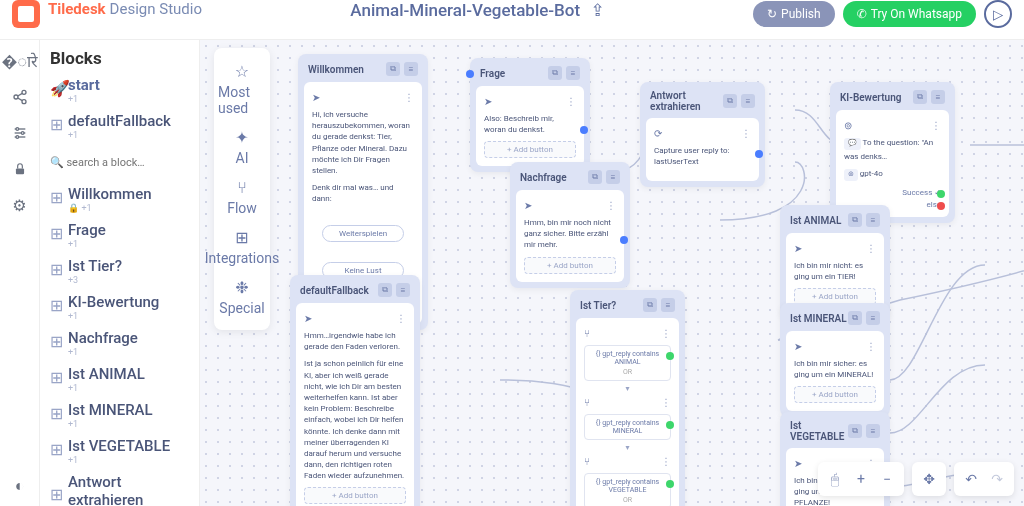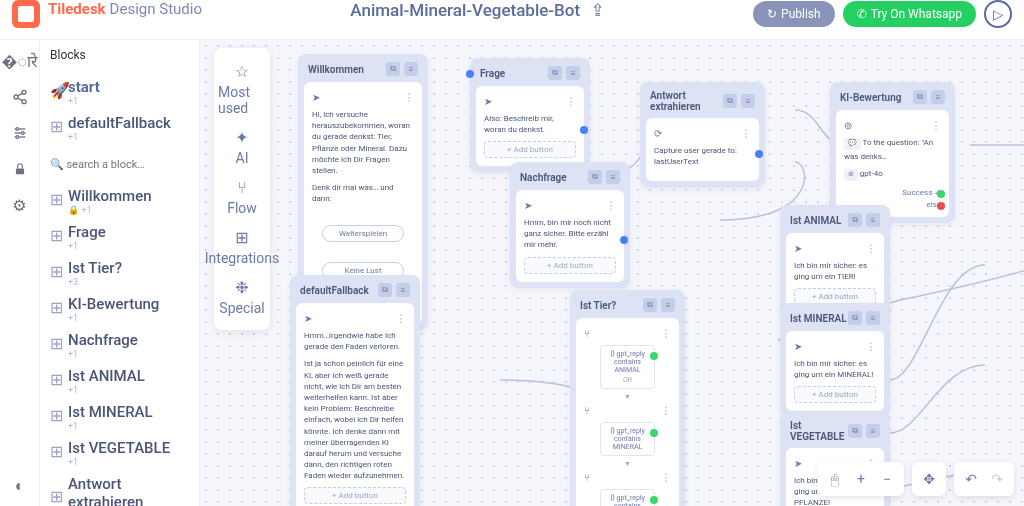--- a/index.html
+++ b/index.html
@@ -13,21 +13,21 @@
 .share-icon{color:#5a6b9e;margin-left:6px}
 .hbtns{display:flex;gap:8px;align-items:center}
 .btn-pub{background:#8a94b8;color:#fff;border:none;border-radius:16px;padding:6px 14px;font-size:12px;display:flex;align-items:center;gap:4px}
 .btn-wa{background:#25d063;color:#fff;border:none;border-radius:16px;padding:6px 14px;font-size:12px;display:flex;align-items:center;gap:4px}
 .btn-play{width:28px;height:28px;border:2px solid #5a6b9e;border-radius:50%;display:flex;align-items:center;justify-content:center;color:#5a6b9e;background:#fff}
 .main{display:flex;height:466px}
 .rail{width:40px;background:#fff;border-right:1px solid #eee;display:flex;flex-direction:column;align-items:center;padding-top:12px;gap:18px}
 .rail-icon{width:18px;height:18px;color:#6b7280;display:flex;align-items:center;justify-content:center}
 .rail-bottom{margin-top:auto;margin-bottom:12px}
 .sidebar{width:160px;background:#fff;border-right:1px solid #eee;padding:8px 10px;overflow-y:auto}
-.blocks-h{font-size:12px;font-weight:400;color:#333;margin-bottom:12px}
+.blocks-h{font-size:17px;font-weight:700;color:#333;margin-bottom:4px}
 .sb-item{padding:4px 0;cursor:pointer}
 .sb-main{display:flex;align-items:center;gap:6px}
 .sb-icon{width:12px;height:12px;color:#9aa5c7;flex-shrink:0}
 .sb-name{font-size:15px;color:#4a5578;font-weight:500}
 .sb-sub{font-size:9px;color:#b0b8d0;margin-left:18px}
 .start .sb-name{color:#5a6b9e;font-weight:700}
 .search{margin:8px 0;padding:4px 0;border:none;font-size:11px;color:#9aa5c7;width:100%}
 .canvas{flex:1;background:#f5f6fb;position:relative;background-image:radial-gradient(circle,#d0d4e5 1px,transparent 1px);background-size:12px 12px;overflow:hidden}
 .toolbox{position:absolute;left:14px;top:8px;width:56px;background:#fff;border-radius:8px;padding:8px 4px;box-shadow:0 2px 8px rgba(0,0,0,0.08)}
 .tb-item{display:flex;flex-direction:column;align-items:center;padding:6px 0;gap:3px}
@@ -38,21 +38,21 @@
 .card-title{font-size:10px;font-weight:600;color:#4a5578}
 .card-icons{display:flex;gap:4px}
 .card-hicon{width:14px;height:14px;background:#c5cee8;border-radius:3px;display:flex;align-items:center;justify-content:center;font-size:8px;color:#6b7aa8}
 .card-body{background:#fff;border-radius:6px;padding:8px;position:relative}
 .act-row{display:flex;align-items:center;justify-content:space-between;padding:2px 0;margin-bottom:4px}
 .act-icon{color:#6b7aa8;font-size:10px}
 .dots{color:#9aa5c7;font-size:10px}
 .card-text{font-size:8px;color:#4a5578;line-height:1.4;margin-bottom:6px}
 .pill-btn{border:1px solid #c5cee8;border-radius:12px;padding:3px 8px;font-size:8px;color:#6b7aa8;text-align:center;margin:20px auto;display:block;background:#fff;width:80%}
 .add-btn{border:1px dashed #c5cee8;border-radius:4px;padding:3px;font-size:8px;color:#9aa5c7;text-align:center;margin-top:4px;background:#f9fafc}
-.cond-box{border:1px solid #e0e4f0;border-radius:4px;padding:4px;margin:3px 16px;font-size:7px;color:#6b7aa8;text-align:center;position:relative}
+.cond-box{border:1px solid #e0e4f0;border-radius:4px;padding:4px;margin:3px 0;font-size:7px;color:#6b7aa8;text-align:center;position:relative}
 .cond-box .or{display:block;color:#aaa;margin-top:2px}
 .chev{text-align:center;color:#9aa5c7;font-size:8px;margin:2px 0}
 .dot-out{position:absolute;width:8px;height:8px;border-radius:50%;right:-4px}
 .dot-green{background:#3dd66b}
 .dot-red{background:#ef4d4d}
 .dot-blue{background:#4a7dff}
 .tag{font-size:7px;background:#eef1fa;border-radius:3px;padding:1px 4px;display:inline-block;color:#6b7aa8;margin:1px 0}
 .fork-icon{font-size:10px;color:#6b7aa8;margin-right:4px}
 svg.wires{position:absolute;inset:0;width:100%;height:100%;pointer-events:none}
 svg.wires path{stroke:#b8c0da;stroke-width:1.5;fill:none}
@@ -274,21 +274,21 @@
           <div class="card-icons">
             <span class="card-hicon">⧉</span>
             <span class="card-hicon">≡</span>
           </div>
         </div>
       <div class="card-body">
         <div class="act-row">
             <span class="act-icon">⟳</span>
             <span class="dots">⋮</span>
           </div>
-        <div class="card-text">Capture user gerade to: lastUserText</div>
+        <div class="card-text">Capture user reply to: lastUserText</div>
         <div class="dot-out dot-blue" style="top:50%"></div>
       </div>
     </div>
 
     <div class="card" style="left:630px;top:42px;width:125px">
       <div class="card-h">
           <span class="card-title">KI-Bewertung</span>
           <div class="card-icons">
             <span class="card-hicon">⧉</span>
             <span class="card-hicon">≡</span>
@@ -380,21 +380,21 @@
           <div class="card-icons">
             <span class="card-hicon">⧉</span>
             <span class="card-hicon">≡</span>
           </div>
         </div>
       <div class="card-body">
         <div class="act-row">
             <span class="act-icon">➤</span>
             <span class="dots">⋮</span>
           </div>
-        <div class="card-text">Ich bin mir sicher: es ging um ein TIER!</div>
+        <div class="card-text">Ich bin mir nicht: es ging um ein TIER!</div>
         <div class="add-btn">+ Add button</div>
       </div>
     </div>
 
     <div class="card" style="left:580px;top:263px;width:110px">
       <div class="card-h">
           <span class="card-title">Ist MINERAL</span>
           <div class="card-icons">
             <span class="card-hicon">⧉</span>
             <span class="card-hicon">≡</span>

